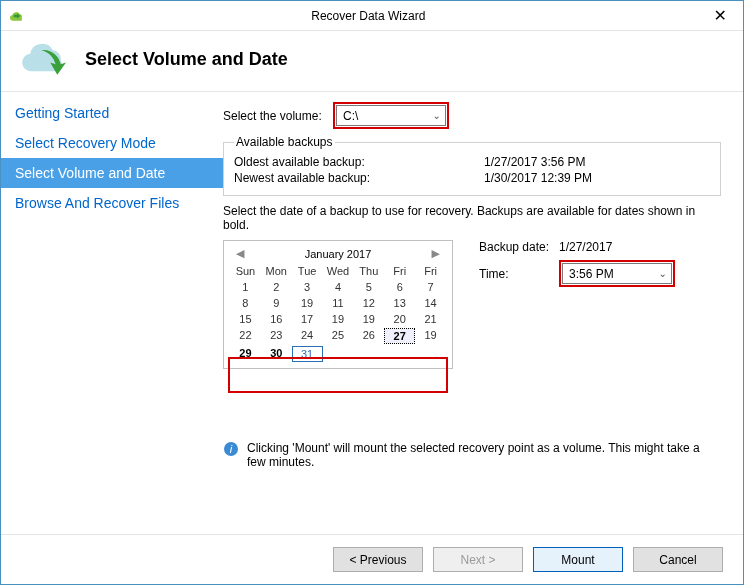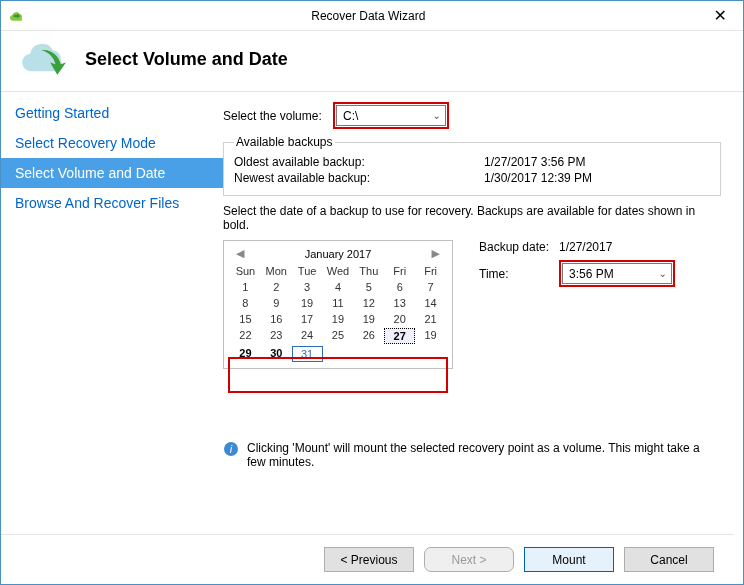--- a/index.html
+++ b/index.html
@@ -37,23 +37,23 @@
   .dim { color: #999; }
   .norm { color: #333; }
   .bold { font-weight: bold; color: #000; }
   .sel { font-weight: bold; border: 1px dotted #000; background: rgba(0,0,200,0.06); }
   .today { border: 1px solid #2a6fb5; color: #2a6fb5; }
   .red-week-overlay { position: absolute; left: 4px; right: 4px; border: 2px solid #d40000; height: 36px; top: 116px; pointer-events:none; }
   .right-col .row2 { display: flex; align-items: center; margin-bottom: 6px; font-size: 12px; }
   .right-col .row2 .k2 { width: 80px; }
   .info-row { display: flex; align-items: flex-start; gap: 8px; margin-top: 72px; padding-bottom: 8px; }
   .info-icon { width: 16px; height: 16px; flex-shrink: 0; }
-  .buttons { display: flex; justify-content: flex-end; gap: 10px; padding: 12px 20px; border-top: 1px solid #e5e5e5; position: absolute; bottom: 0; left: 0; right: 9px; background: #fff; }
+  .buttons { display: flex; justify-content: flex-end; gap: 10px; padding: 12px 20px; border-top: 1px solid #e5e5e5; position: absolute; bottom: 0; left: 0; right: 0; background: #fff; }
   .btn { width: 90px; height: 25px; font-size: 12px; border: 1px solid #adadad; background: #e1e1e1; cursor: pointer; }
-  .btn.disabled { color: #9a9a9a; background: #efefef; cursor: default; border-radius: 7px; }
+  .btn.disabled { color: #9a9a9a; background: #efefef; cursor: default; }
   .btn.primary { border: 1px solid #005fb8; background: #e5f1fb; }
 </style>
 </head>
 <body>
 
 <div class="window">
 
   <div class="titlebar">
     <svg class="icon" viewBox="0 0 24 24">
         <path fill="#8cc63f" d="M19 15a4 4 0 0 0-3-6 6 6 0 0 0-11 2 4 4 0 0 0 1 8h13a4 4 0 0 0 0-4z"></path>

